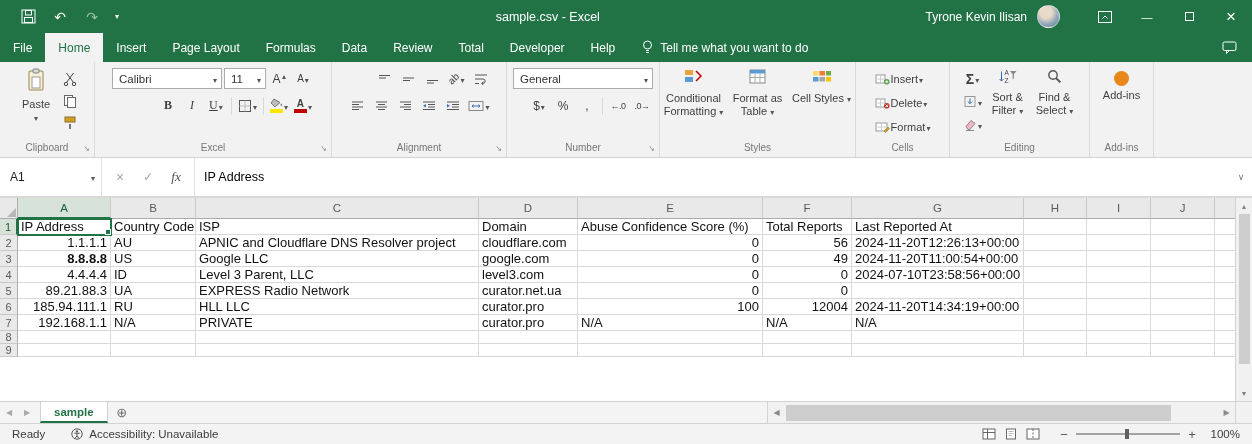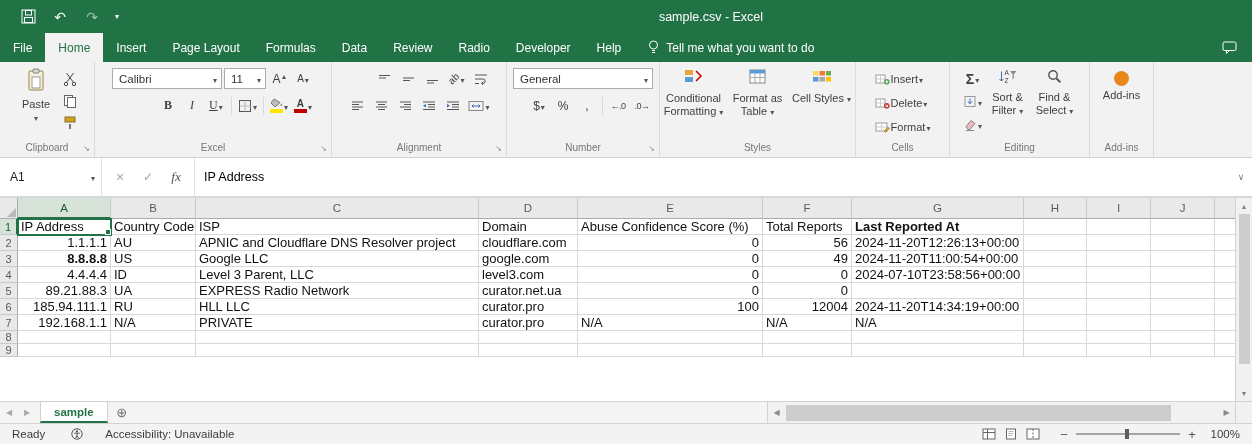--- a/index.html
+++ b/index.html
@@ -110,21 +110,21 @@
 .sheetfill{flex:1}
 .hscroll{flex:0 0 468px;display:flex;align-items:stretch;background:#f1f1f1;border-left:1px solid #d2d2d2}
 .hs-btn{width:17px;display:flex;align-items:center;justify-content:center;color:#8a8a8a;font-size:8px}
 .hs-track{flex:1;position:relative}
 .hs-thumb{position:absolute;left:1px;top:3px;bottom:2px;width:89%;background:#cdcdcd}
 .sb-corner{flex:0 0 17px;border-left:1px solid #d2d2d2;background:#f1f1f1}
 
 
 .statusbar{flex:0 0 21px;background:#f3f3f3;border-top:1px solid #d2d2d2;display:flex;align-items:center;font-size:11.5px;color:#3c3c3c}
 .sb-ready{padding:0 16px 0 12px}
-.sb-acc{display:flex;align-items:flex-start;gap:22px;padding:0 10px}
+.sb-acc{display:flex;align-items:flex-start;gap:6px;padding:0 10px}
 .sb-right{margin-left:auto;display:flex;align-items:center;padding-right:12px}
 .viewbtns{display:flex;gap:8px;margin-right:16px}
 .viewbtn{display:flex;align-items:center}
 .zoombtn{width:16px;text-align:center;font-size:13px;color:#555}
 .g-minus::before{content:"−"}
 .g-plus2::before{content:"+"}
 .zoomtrack{width:104px;height:2px;background:#a3a3a3;position:relative;margin:0 4px}
 .zoomnotch{position:absolute;left:50%;top:-3px;width:1px;height:8px;background:#a3a3a3}
 .zoomthumb{position:absolute;left:49px;top:-4px;width:4px;height:10px;background:#5f5f5f}
 .zoomlevel{width:40px;text-align:right}
@@ -141,32 +141,47 @@
             <rect x="1" y="1" width="13" height="13" fill="none" stroke="#fff"></rect>
             <rect x="4.5" y="1.5" width="6" height="4.5" fill="none" stroke="#fff"></rect>
             <rect x="3.5" y="8.5" width="8" height="5" fill="none" stroke="#fff"></rect>
           </svg>
         </span>
       <span class="qbtn g-undo"></span>
       <span class="qbtn g-redo dim"></span>
       <span class="qbtn small g-caret"></span>
     </div>
     <div class="win-title">sample.csv - Excel</div>
+    <div class="tright">
+      <span class="user-name">Tyrone Kevin Ilisan</span>
+      <span class="avatar"></span>
+      <span class="winbtn">
+          <svg width="14" height="12" viewBox="0 0 14 12">
+            <rect x="0.5" y="0.5" width="13" height="11" fill="none" stroke="#fff"></rect>
+            <path d="M4.5 7.5L7 5l2.5 2.5" fill="none" stroke="#fff"></path>
+          </svg>
+        </span>
+      <span class="winbtn g-min"></span>
+      <span class="winbtn">
+          <i class="restore-box"></i>
+        </span>
+      <span class="winbtn g-close"></span>
+    </div>
   </div>
 
   <div class="tabbar">
     <div class="tabs">
         <div class="rtab">File</div>
         <div class="rtab active">Home</div>
         <div class="rtab">Insert</div>
         <div class="rtab">Page Layout</div>
         <div class="rtab">Formulas</div>
         <div class="rtab">Data</div>
         <div class="rtab">Review</div>
-        <div class="rtab">Radio</div>
+        <div class="rtab">Total</div>
         <div class="rtab">Developer</div>
         <div class="rtab">Help</div>
       </div>
     <div class="tellme">
       <svg width="11" height="15" viewBox="0 0 11 15">
           <circle cx="5.5" cy="5" r="4" fill="none" stroke="#fff"></circle>
           <path d="M4 10.5h3M4 12.5h3" stroke="#fff"></path>
         </svg>
       <span>Tell me what you want to do</span>
     </div>
@@ -534,21 +549,21 @@
         </div>
       <div>
           <div class="grow">
             <div class="rowhdr sel">1</div>
             <div class="cell selected" style="flex: 0 0 93px;">IP Address</div>
             <div class="cell" style="flex: 0 0 85px;">Country Code</div>
             <div class="cell" style="flex: 0 0 283px;">ISP</div>
             <div class="cell" style="flex: 0 0 99px;">Domain</div>
             <div class="cell" style="flex: 0 0 185px;">Abuse Confidence Score (%)</div>
             <div class="cell" style="flex: 0 0 89px;">Total Reports</div>
-            <div class="cell" style="flex: 0 0 172px; font-weight: bold;">Last Reported At</div>
+            <div class="cell" style="flex: 0 0 172px;">Last Reported At</div>
             <div class="cell" style="flex: 0 0 63px;"></div>
             <div class="cell" style="flex: 0 0 64px;"></div>
             <div class="cell" style="flex: 0 0 64px;"></div>
             <div class="cellfill" style="flex: 1 1 0%;"></div>
           </div>
           <div class="grow">
             <div class="rowhdr">2</div>
             <div class="cell num" style="flex: 0 0 93px;">1.1.1.1</div>
             <div class="cell" style="flex: 0 0 85px;">AU</div>
             <div class="cell" style="flex: 0 0 283px;">APNIC and Cloudflare DNS Resolver project</div>

